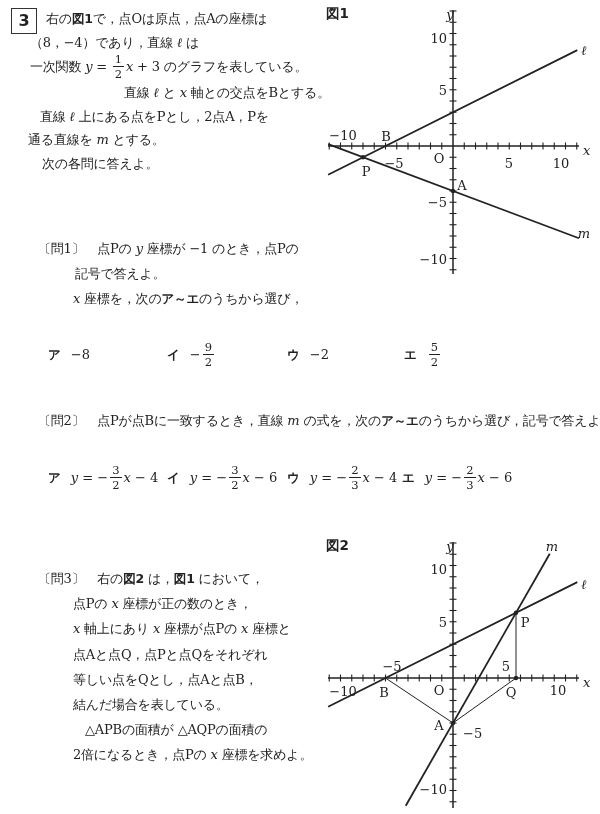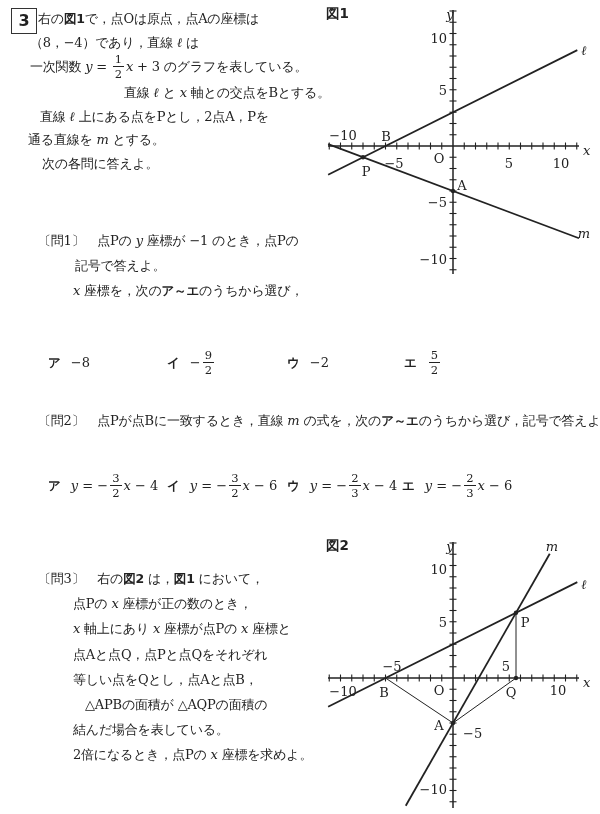--- a/index.html
+++ b/index.html
@@ -5,27 +5,27 @@
   html,body{margin:0;padding:0}
   body{width:600px;height:814px;background:#fff;color:#222;position:relative;overflow:hidden;
        font-family:"DejaVu Serif","Liberation Serif",serif;font-size:13px}
   .page{position:absolute;inset:0}
   .qnum{position:absolute;left:11px;top:8px;width:24px;height:24px;border:1.6px solid #333;
         font-family:"DejaVu Sans","Liberation Sans",sans-serif;font-weight:bold;font-size:16px;
         text-align:center;line-height:24px}
   .textblock{position:absolute;letter-spacing:-0.2px}
   .textblock .line{white-space:nowrap}
   #intro{left:28px;top:7px;line-height:23.5px;width:302px}
-  #q1{left:38px;top:228px;line-height:25px;width:300px}
+  #q1{left:38px;top:236px;line-height:25px;width:300px}
   #q2{left:38px;top:408px;line-height:25px;width:560px}
   #q3{left:38px;top:566px;line-height:25.2px;width:300px}
   .choices{position:absolute;left:0;width:600px;height:40px}
   #q1c{top:327px}
   #q2c{top:450px}
-  .choice{position:absolute;top:16px;height:40px;line-height:40px;white-space:nowrap}
+  .choice{position:absolute;top:8px;height:40px;line-height:40px;white-space:nowrap}
   #q1c .choice:nth-child(1){left:48px}
   #q1c .choice:nth-child(2){left:167px}
   #q1c .choice:nth-child(3){left:287px}
   #q1c .choice:nth-child(4){left:404px}
   #q2c .choice:nth-child(1){left:48px}
   #q2c .choice:nth-child(2){left:167px}
   #q2c .choice:nth-child(3){left:287px}
   #q2c .choice:nth-child(4){left:402px}
   .cl{font-family:"DejaVu Sans","Liberation Sans",sans-serif;font-weight:bold;font-size:12.5px;margin-right:10px}
   .it{font-style:italic}
@@ -43,21 +43,21 @@
   .figure svg text{font-family:"DejaVu Serif","Liberation Serif",serif;font-size:13px;fill:#222}
   .figure svg text.it{font-style:italic}
 </style>
 </head>
 <body>
 
 <div class="page">
   <div class="qnum">3</div>
 
   <div id="intro" class="textblock">
-      <div class="line" style="margin-left: 10px;"><span>右の</span><span class="bd">図1</span><span>で，点Oは原点，点Aの座標は</span></div>
+      <div class="line" style="margin-left: 10px; padding-left: 8px;"><span>右の</span><span class="bd">図1</span><span>で，点Oは原点，点Aの座標は</span></div>
       <div class="line" style="margin-left: 2px;"><span>（8，−4）であり，直線 </span><span class="it">ℓ</span><span> は</span></div>
       <div class="line" style="margin-left: 2px;"><span>一次関数 </span><span class="it">y</span><span> = </span><span class="frac"><span class="fn">1</span><span class="fd">2</span></span><span class="it">x</span><span> + 3 のグラフを表している。</span></div>
       <div class="line" style="margin-left: 12px; text-align: right;"><span>直線 </span><span class="it">ℓ</span><span> と </span><span class="it">x</span><span> 軸との交点をBとする。</span></div>
       <div class="line" style="margin-left: 12px;"><span>直線 </span><span class="it">ℓ</span><span> 上にある点をPとし，2点A，Pを</span></div>
       <div class="line"><span>通る直線を </span><span class="it">m</span><span> とする。</span></div>
       <div class="line" style="margin-left: 14px;"><span>次の各問に答えよ。</span></div>
     </div>
 
   <div id="q1" class="textblock">
       <div class="line"><span>〔問1〕　点Pの </span><span class="it">y</span><span> 座標が −1 のとき，点Pの</span></div>
@@ -80,22 +80,22 @@
       <div class="choice"><span class="cl">ウ</span><span class="it">y</span><span> = −</span><span class="frac"><span class="fn">2</span><span class="fd">3</span></span><span class="it">x</span><span> − 4</span></div>
       <div class="choice"><span class="cl">エ</span><span class="it">y</span><span> = −</span><span class="frac"><span class="fn">2</span><span class="fd">3</span></span><span class="it">x</span><span> − 6</span></div>
     </div>
 
   <div id="q3" class="textblock">
       <div class="line"><span>〔問3〕　右の</span><span class="bd">図2</span><span> は，</span><span class="bd">図1</span><span> において，</span></div>
       <div class="line" style="margin-left: 35px;"><span>点Pの </span><span class="it">x</span><span> 座標が正の数のとき，</span></div>
       <div class="line" style="margin-left: 35px;"><span class="it">x</span><span> 軸上にあり </span><span class="it">x</span><span> 座標が点Pの </span><span class="it">x</span><span> 座標と</span></div>
       <div class="line" style="margin-left: 35px;"><span>点Aと点Q，点Pと点Qをそれぞれ</span></div>
       <div class="line" style="margin-left: 35px;"><span>等しい点をQとし，点Aと点B，</span></div>
+      <div class="line" style="margin-left: 35px;"><span>結んだ場合を表している。</span></div>
       <div class="line" style="margin-left: 47px;"><span>△APBの面積が △AQPの面積の</span></div>
-      <div class="line" style="margin-left: 35px;"><span>結んだ場合を表している。</span></div>
       <div class="line" style="margin-left: 35px;"><span>2倍になるとき，点Pの </span><span class="it">x</span><span> 座標を求めよ。</span></div>
     </div>
 
   <div id="fig1" class="figure">
     <div class="figtitle">図1</div>
   <svg width="280" height="278">
         <line x1="8" y1="142" x2="259" y2="142" stroke="#222" stroke-width="1.5"></line>
         <line x1="133" y1="6" x2="133" y2="270" stroke="#222" stroke-width="1.5"></line>
         <line x1="9.25" y1="138.5" x2="9.25" y2="145.5" stroke="#222" stroke-width="1.1"></line>
         <line x1="20.5" y1="138.5" x2="20.5" y2="145.5" stroke="#222" stroke-width="1.1"></line>

